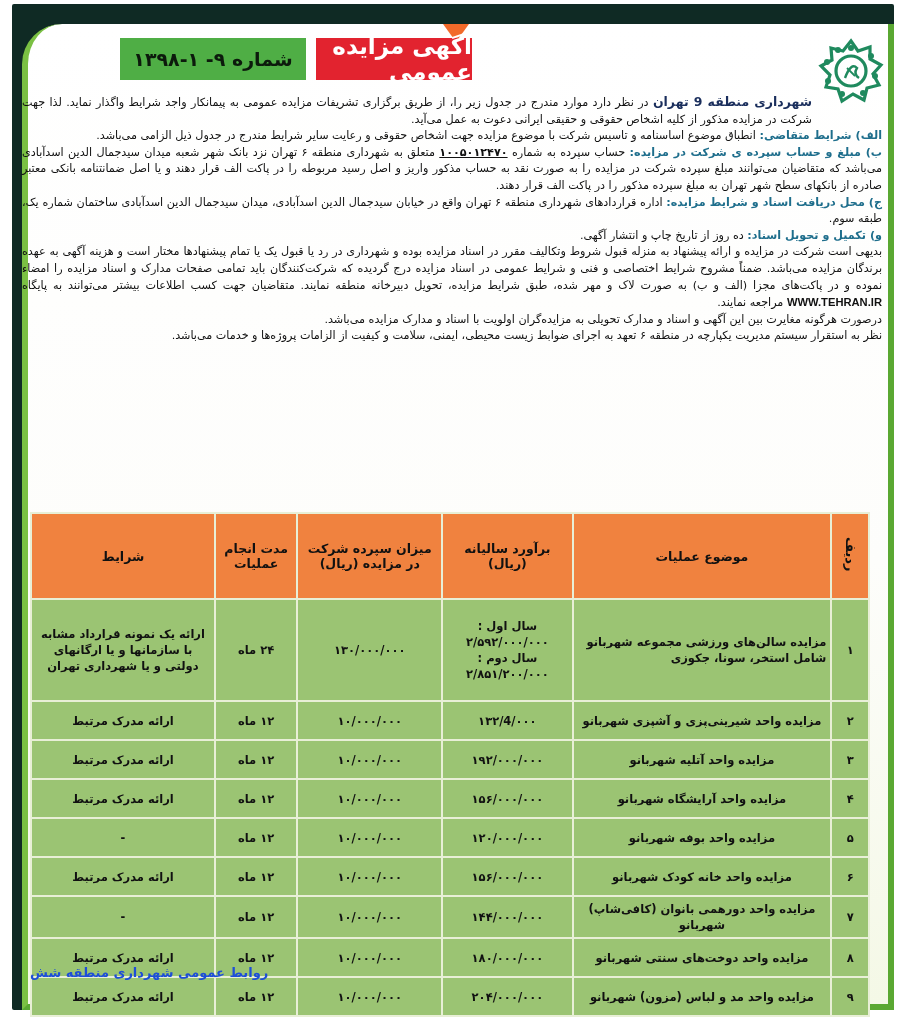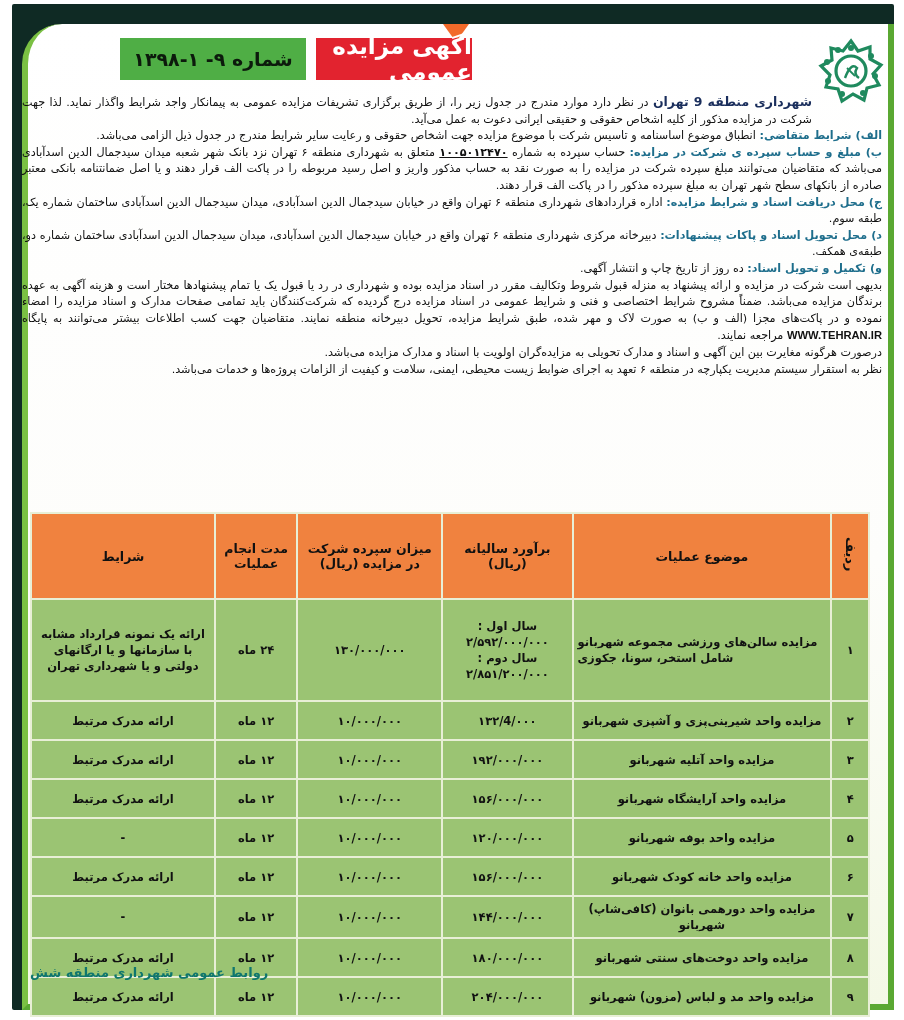--- a/index.html
+++ b/index.html
@@ -58,32 +58,32 @@
     }
     .table th {
       background: #f0823f; color: #111; font-weight: bold; font-size: 12.5px;
       height: 84px; padding: 2px 4px; text-align: center; line-height: 15px;
     }
     .table td {
       background: #9bc473; color: #111; font-weight: bold; font-size: 11.5px;
       text-align: center; padding: 4px 4px; height: 37px; line-height: 16px;
     }
     .table tr.tall td { height: 100px; }
-    .table td.subject { text-align: left; }
+    .table td.subject { text-align: right; }
     .col-row { width: 32px; }
     .col-subject { width: 230px; }
     .col-estimate { width: 115px; }
     .col-deposit { width: 128px; }
     .col-duration { width: 72px; }
     .col-cond { width: 163px; }
     .rownum-vert { writing-mode: vertical-rl; font-size: 13px; }
 
     .footer-sign {
       position: absolute; left: 30px; top: 965px;
-      color: #0f766e; font-weight: bold; font-size: 13px;
+      color: #1d4ed8; font-weight: bold; font-size: 13px;
     }
   </style>
 </head>
 <body>
 
 <div class="frame">
   <div class="frame-inner"></div>
   <div class="notch"></div>
 </div>
 
@@ -121,23 +121,20 @@
   <p class="para">
     <span class="label-green">الف) شرایط متقاضی:</span><span> انطباق موضوع اساسنامه و تاسیس شرکت با موضوع مزایده جهت اشخاص حقوقی و رعایت سایر شرایط مندرج در جدول ذیل الزامی می‌باشد.</span>
   </p>
   <p class="para">
     <span class="label-green">ب) مبلغ و حساب سپرده ی شرکت در مزایده:</span><span> حساب سپرده به شماره </span><span class="acct">۱۰۰۵۰۱۲۴۷۰</span><span> متعلق به شهرداری منطقه ۶ تهران نزد بانک شهر شعبه میدان سیدجمال الدین اسدآبادی می‌باشد که متقاضیان می‌توانند مبلغ سپرده شرکت در مزایده را به صورت نقد به حساب مذکور واریز و اصل رسید مربوطه را در پاکت الف قرار دهند و یا اصل ضمانتنامه بانکی معتبر صادره از بانکهای سطح شهر تهران به مبلغ سپرده مذکور را در پاکت الف قرار دهند.</span>
   </p>
   <p class="para">
     <span class="label-green">ج) محل دریافت اسناد و شرایط مزایده:</span><span> اداره قراردادهای شهرداری منطقه ۶ تهران واقع در خیابان سیدجمال الدین اسدآبادی، میدان سیدجمال الدین اسدآبادی ساختمان شماره یک، طبقه سوم.</span>
   </p>
   <p class="para">
-    <span class="label-green">د) محل تحویل اسناد و پاکات پیشنهادات:</span><span> دبیرخانه مرکزی شهرداری منطقه ۶ تهران واقع در خیابان سیدجمال الدین اسدآبادی، میدان سیدجمال الدین اسدآبادی ساختمان شماره دو، طبقه‌ی همکف.</span>
-  </p>
-  <p class="para">
     <span class="label-green">و) تکمیل و تحویل اسناد:</span><span> ده روز از تاریخ چاپ و انتشار آگهی.</span>
   </p>
   <p class="para">
     <span>بدیهی است شرکت در مزایده و ارائه پیشنهاد به منزله قبول شروط وتکالیف مقرر در اسناد مزایده بوده و شهرداری در رد یا قبول یک یا تمام پیشنهادها مختار است و هزینه آگهی به عهده برندگان مزایده می‌باشد. ضمناً مشروح شرایط اختصاصی و فنی و شرایط عمومی در اسناد مزایده درج گردیده که شرکت‌کنندگان باید تمامی صفحات مدارک و اسناد مزایده را امضاء نموده و در پاکت‌های مجزا (الف و ب) به صورت لاک و مهر شده، طبق شرایط مزایده، تحویل دبیرخانه منطقه نمایند. متقاضیان جهت کسب اطلاعات بیشتر می‌توانند به پایگاه </span><span class="url">WWW.TEHRAN.IR</span><span> مراجعه نمایند.</span>
   </p>
   <p class="para">درصورت هرگونه مغایرت بین این آگهی و اسناد و مدارک تحویلی به مزایده‌گران اولویت با اسناد و مدارک مزایده می‌باشد.</p>
   <p class="para">نظر به استقرار سیستم مدیریت یکپارچه در منطقه ۶ تعهد به اجرای ضوابط زیست محیطی، ایمنی، سلامت و کیفیت از الزامات پروژه‌ها و خدمات می‌باشد.</p>
 </div>
 
 <table class="table">

